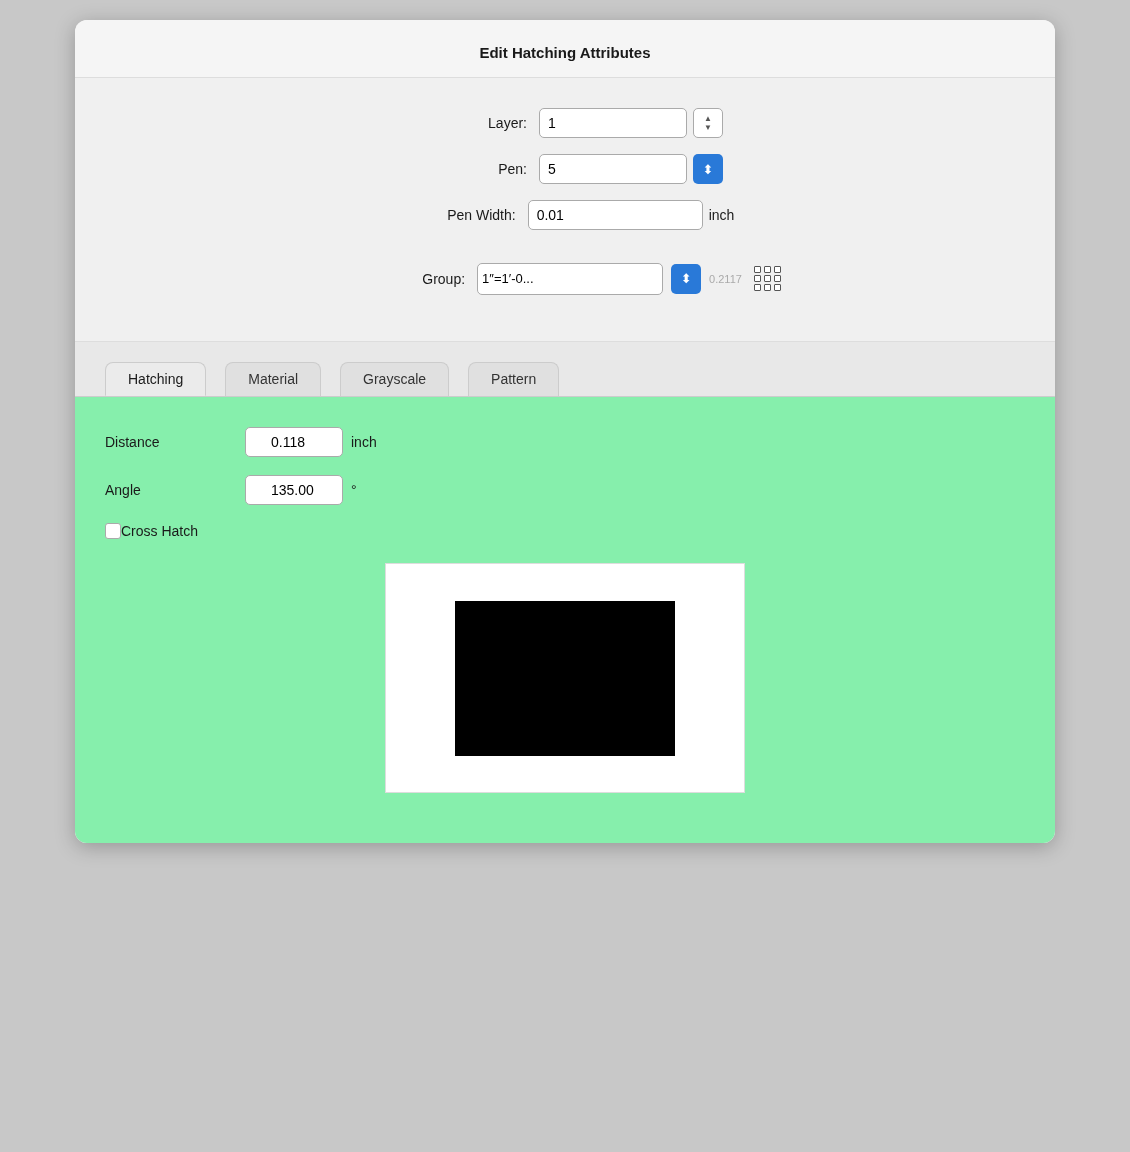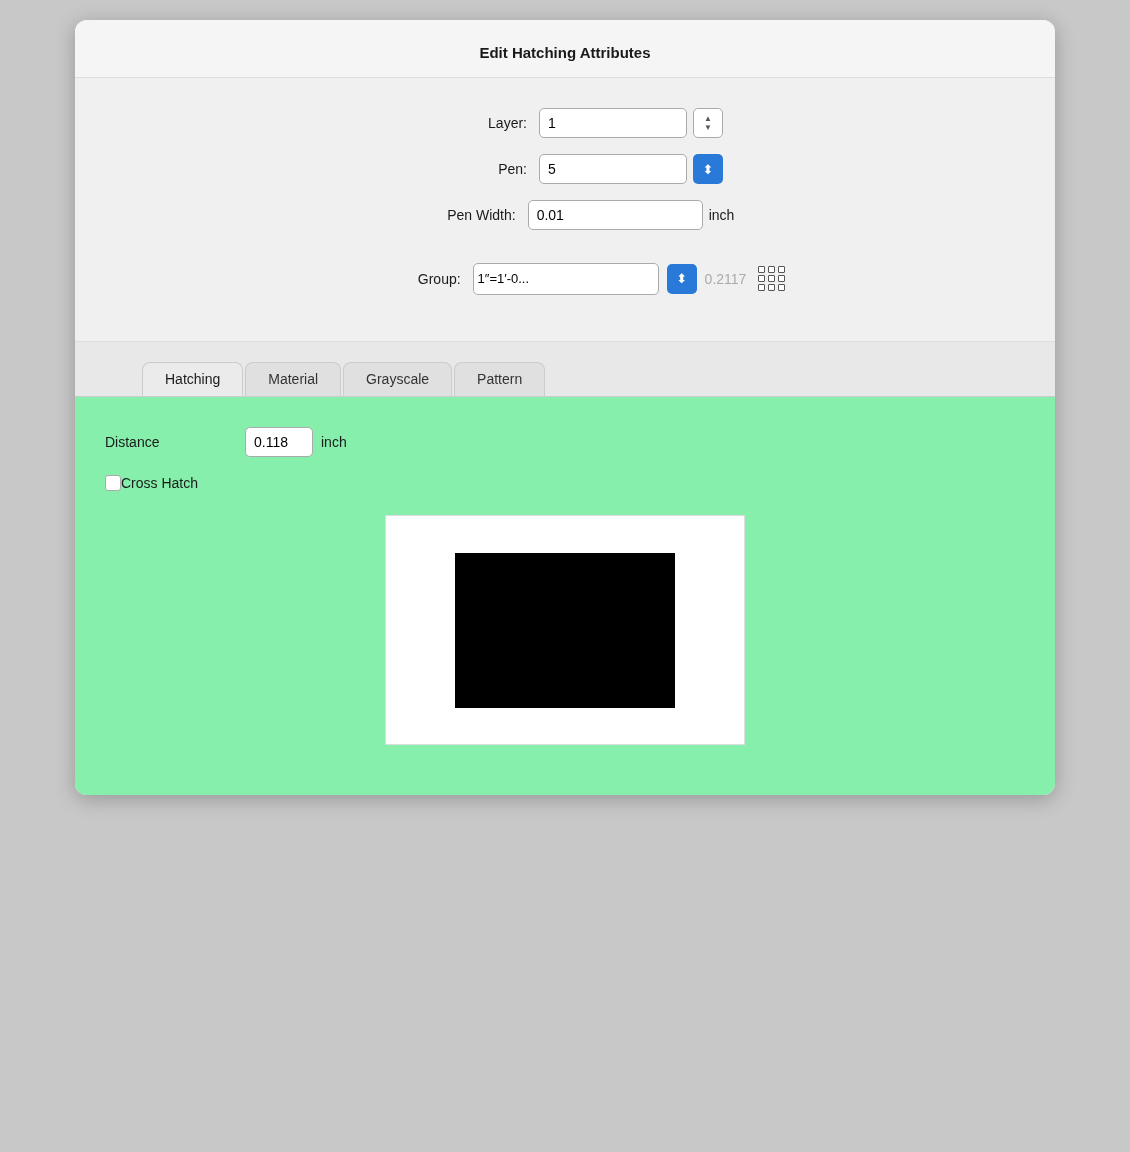--- a/index.html
+++ b/index.html
@@ -133,21 +133,21 @@
       border: 1.5px solid #aaa;
       border-radius: 5px;
       padding: 5px 4px;
       font-size: 13px;
       background: white;
       height: 32px;
       min-width: 100px;
     }
 
     .scale-value {
-      font-size: 14px;
+      font-size: 11px;
       color: #aaa;
     }
 
     .grid-icon {
       display: flex;
       flex-direction: column;
       gap: 2px;
       cursor: pointer;
       padding: 4px;
     }
@@ -169,22 +169,21 @@
       background: #e8e8e8;
       margin: 0;
       border-top: 1px solid #ddd;
       padding: 20px 0 0 0;
     }
 
     .tabs-bar {
       display: flex;
       justify-content: flex-start;
       padding: 0 30px;
-      gap: 2px;
-      margin-left: 37px;
+      gap: 19px;
     }
 
     .tab {
       padding: 8px 22px;
       border: 1px solid #ccc;
       border-radius: 8px 8px 0 0;
       background: #e0e0e0;
       cursor: pointer;
       font-size: 14px;
       color: #333;
@@ -213,25 +212,25 @@
 
     .field-label {
       min-width: 140px;
       font-size: 14px;
       color: #1a1a1a;
     }
 
     .field-input {
       border: 1.5px solid #aaa;
       border-radius: 5px;
-      padding: 5px 8px;
+      padding: 5px 25px;
       font-size: 14px;
       background: white;
       height: 30px;
-      width: 68px;
+      width: 98px;
     }
 
     .field-unit {
       margin-left: 8px;
       font-size: 14px;
       color: #1a1a1a;
     }
 
     .checkbox-row {
       display: flex;
@@ -373,20 +372,25 @@
     </div>
 
     <div class="tab-content">
 
       <div class="field-row">
         <span class="field-label">Distance</span>
         <input class="field-input" type="text" value="0.118" style="">
         <span class="field-unit">inch</span>
       </div>
 
+      <div class="field-row">
+        <span class="field-label">Angle</span>
+        <input class="field-input" type="text" value="135.00" style="">
+        <span class="field-unit">°</span>
+      </div>
 
       <div class="checkbox-row">
         <input type="checkbox" class="checkbox" style="">
         <span class="checkbox-label">Cross Hatch</span>
       </div>
 
       <div class="preview-area">
         <div class="preview-container">
           <div class="preview-black-box"></div>
         </div>

